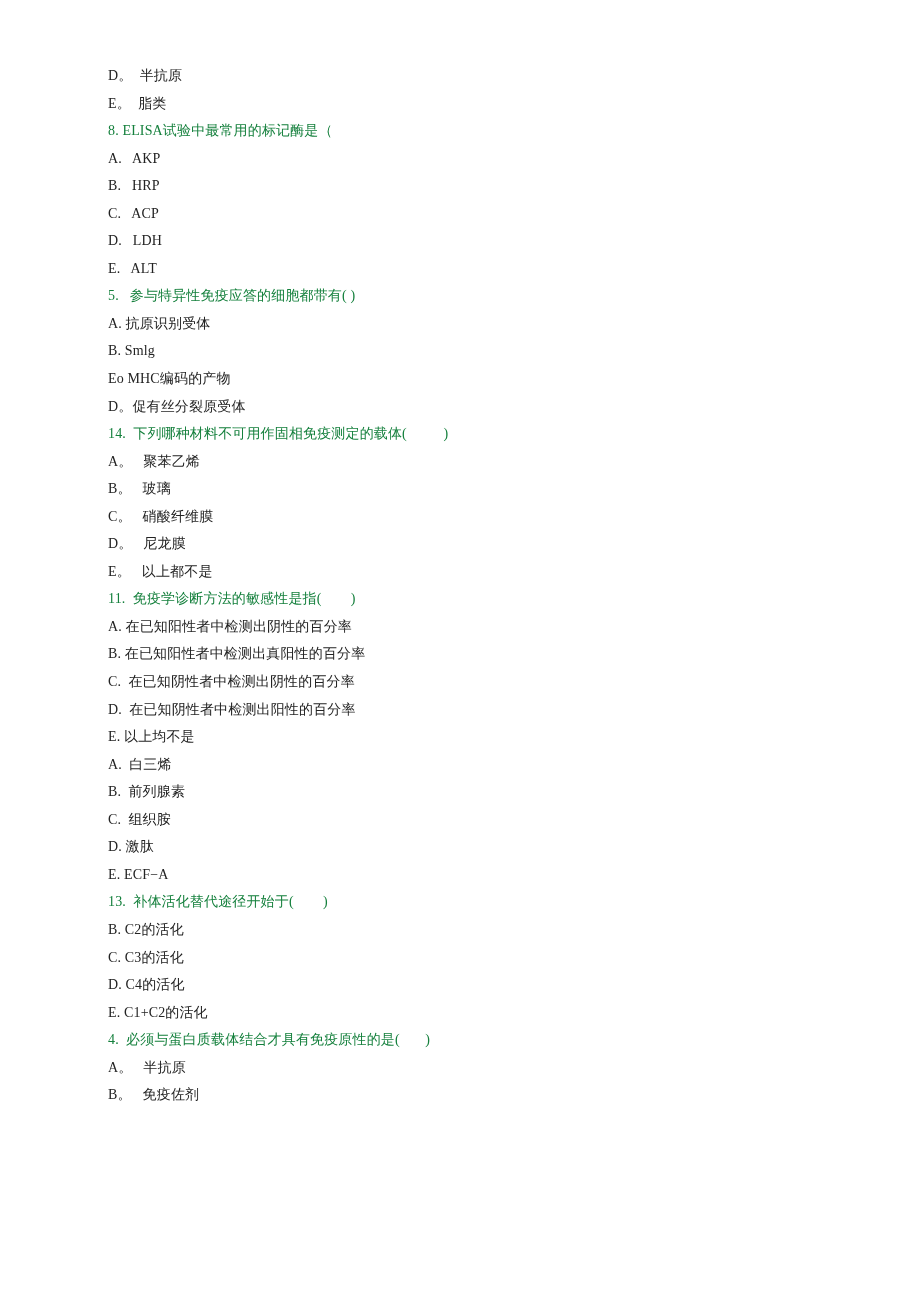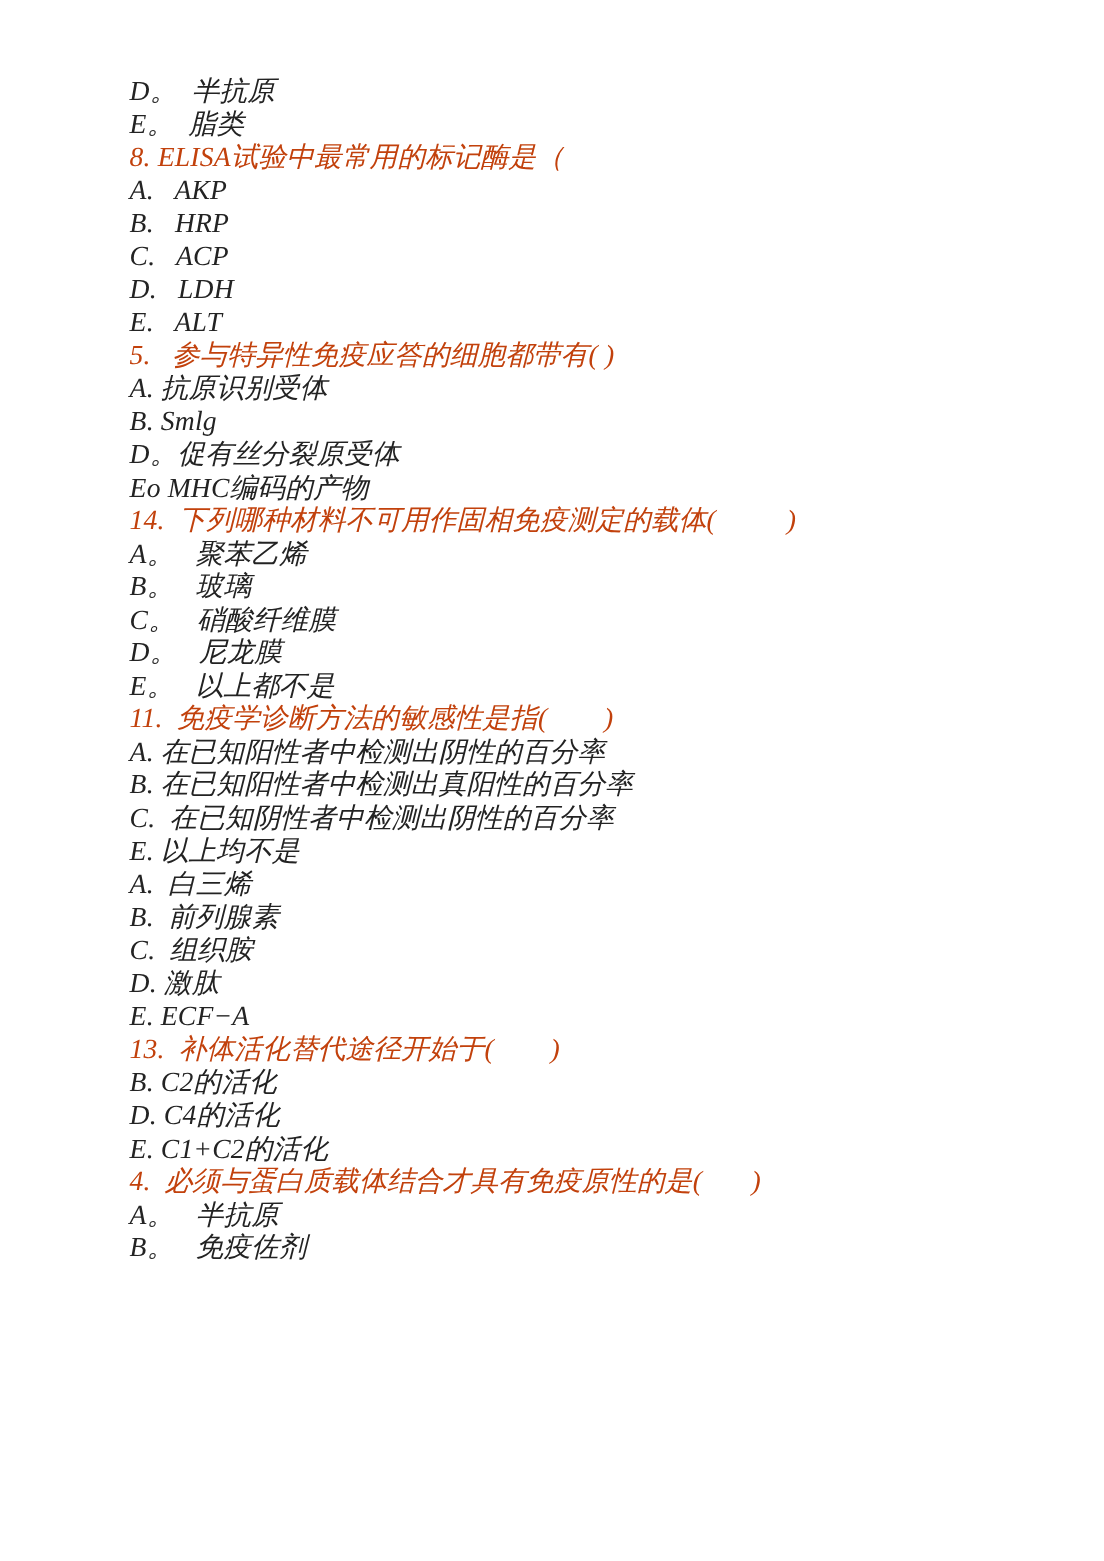--- a/index.html
+++ b/index.html
@@ -25,30 +25,29 @@
     height: 1301px;
     background: #ffffff;
   }
   #content {
     position: absolute;
     left: 108px;
     top: 62px;
     width: 740px;
   }
   .line {
-    font-size: 23px;
+    font-size: 14px;
     line-height: 27.55px;
     white-space: pre;
     letter-spacing: 0.15px;
     color: #1f1f1f;
-    font-style: italic;
   }
   
   .line.q {
-    color: #c2410c;
+    color: #15803d;
   }
   .line.opt {
     color: #232323;
   }
 </style>
 </head>
 <body>
 
 <div id="page" style="background: rgb(255, 255, 255); color: rgb(31, 31, 31);">
   <div id="content">
@@ -56,39 +55,41 @@
       <div class="line opt">E。  脂类</div>
       <div class="line q">8. ELISA试验中最常用的标记酶是（</div>
       <div class="line opt">A.   AKP</div>
       <div class="line opt">B.   HRP</div>
       <div class="line opt">C.   ACP</div>
       <div class="line opt">D.   LDH</div>
       <div class="line opt">E.   ALT</div>
       <div class="line q">5.   参与特异性免疫应答的细胞都带有( )</div>
       <div class="line opt">A. 抗原识别受体</div>
       <div class="line opt">B. Smlg</div>
+      <div class="line opt">Eo MHC编码的产物</div>
       <div class="line opt">D。促有丝分裂原受体</div>
-      <div class="line opt">Eo MHC编码的产物</div>
       <div class="line q">14.  下列哪种材料不可用作固相免疫测定的载体(          )</div>
       <div class="line opt">A。   聚苯乙烯</div>
       <div class="line opt">B。   玻璃</div>
       <div class="line opt">C。   硝酸纤维膜</div>
       <div class="line opt">D。   尼龙膜</div>
       <div class="line opt">E。   以上都不是</div>
       <div class="line q">11.  免疫学诊断方法的敏感性是指(        )</div>
       <div class="line opt">A. 在已知阳性者中检测出阴性的百分率</div>
       <div class="line opt">B. 在已知阳性者中检测出真阳性的百分率</div>
       <div class="line opt">C.  在已知阴性者中检测出阴性的百分率</div>
+      <div class="line opt">D.  在已知阴性者中检测出阳性的百分率</div>
       <div class="line opt">E. 以上均不是</div>
       <div class="line opt">A.  白三烯</div>
       <div class="line opt">B.  前列腺素</div>
       <div class="line opt">C.  组织胺</div>
       <div class="line opt">D. 激肽</div>
       <div class="line opt">E. ECF−A</div>
       <div class="line q">13.  补体活化替代途径开始于(        )</div>
       <div class="line opt">B. C2的活化</div>
+      <div class="line opt">C. C3的活化</div>
       <div class="line opt">D. C4的活化</div>
       <div class="line opt">E. C1+C2的活化</div>
       <div class="line q">4.  必须与蛋白质载体结合才具有免疫原性的是(       )</div>
       <div class="line opt">A。   半抗原</div>
       <div class="line opt">B。   免疫佐剂</div>
     </div>
 </div>
 
 </body></html>

